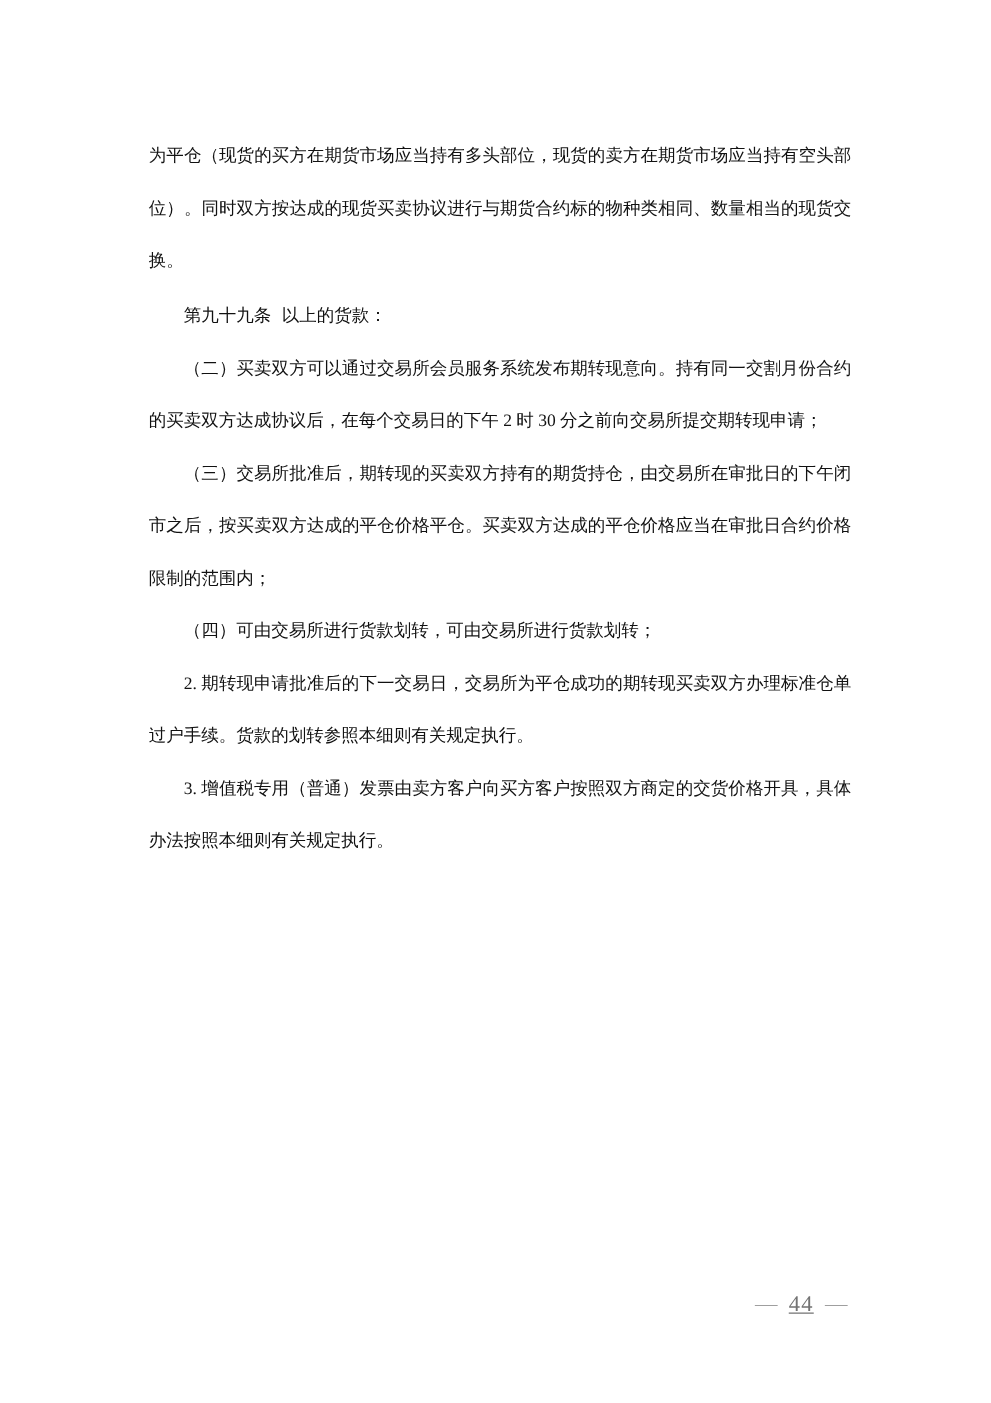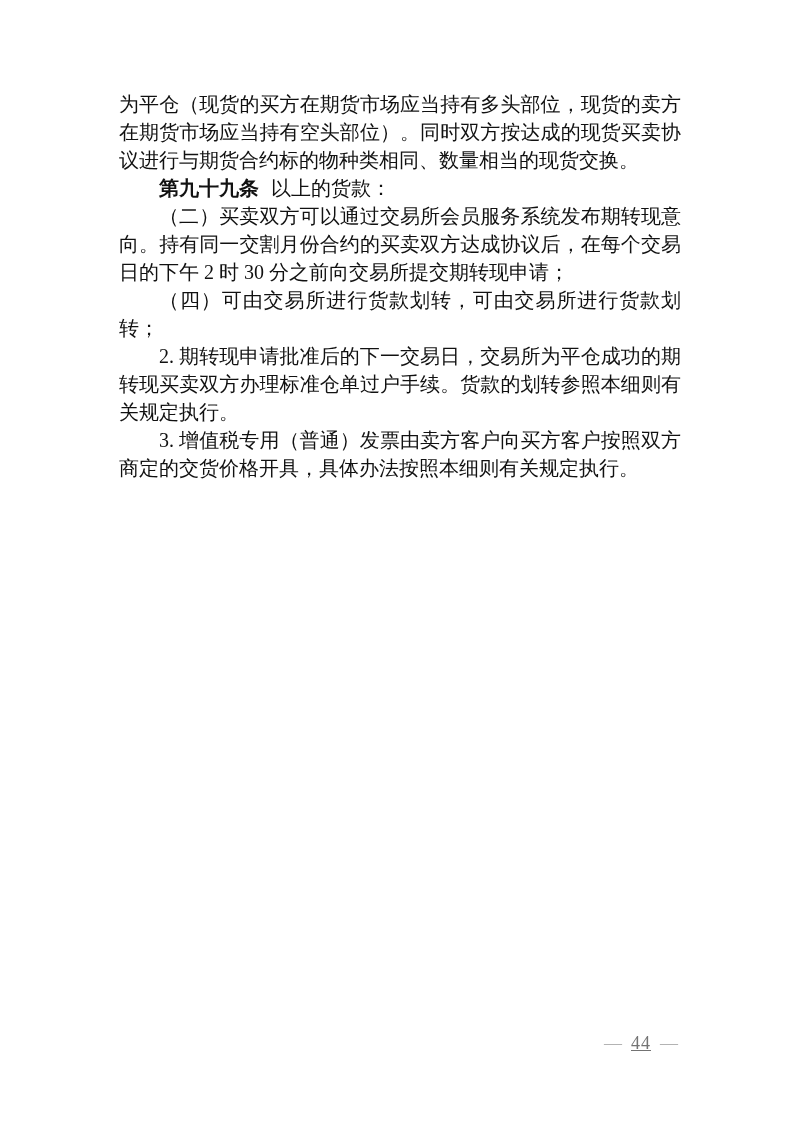--- a/index.html
+++ b/index.html
@@ -16,38 +16,38 @@
     overflow: hidden;
   }
   .page {
     position: absolute;
     inset: 0;
     background: #ffffff;
   }
   .content {
     position: absolute;
     left: 119px;
-    top: 90px;
+    top: 105px;
     width: 562px;
-    font-size: 20px;
-    line-height: 28px;
+    font-size: 14px;
+    line-height: 42px;
     text-align: justify;
     text-justify: inter-ideograph;
     letter-spacing: 0;
   }
   .content p {
     margin: 0;
     padding: 0;
     text-indent: 2em;
   }
   .content p.no-indent {
     text-indent: 0;
   }
   .article-lead {
-    font-weight: bold;
+    font-weight: normal;
     font-family: "Liberation Sans", "DejaVu Sans", sans-serif;
     margin-right: 0.6em;
   }
   .footer {
     position: absolute;
     top: 1028px;
     left: 596px;
     width: 90px;
     display: flex;
     align-items: center;
@@ -73,20 +73,21 @@
 
   <div class="content">
 
     <p class="no-indent">为平仓（现货的买方在期货市场应当持有多头部位，现货的卖方在期货市场应当持有空头部位）。同时双方按达成的现货买卖协议进行与期货合约标的物种类相同、数量相当的现货交换。</p>
 
     <p><span class="article-lead">第九十九条</span><span>以上的货款：</span></p>
 
 
     <p>（二）买卖双方可以通过交易所会员服务系统发布期转现意向。持有同一交割月份合约的买卖双方达成协议后，在每个交易日的下午 2 时 30 分之前向交易所提交期转现申请；</p>
 
+    <p>（三）交易所批准后，期转现的买卖双方持有的期货持仓，由交易所在审批日的下午闭市之后，按买卖双方达成的平仓价格平仓。买卖双方达成的平仓价格应当在审批日合约价格限制的范围内；</p>
 
     <p>（四）可由交易所进行货款划转，可由交易所进行货款划转；</p>
 
 
     <p>2. 期转现申请批准后的下一交易日，交易所为平仓成功的期转现买卖双方办理标准仓单过户手续。货款的划转参照本细则有关规定执行。</p>
 
     <p>3. 增值税专用（普通）发票由卖方客户向买方客户按照双方商定的交货价格开具，具体办法按照本细则有关规定执行。</p>
 
   </div>
 

